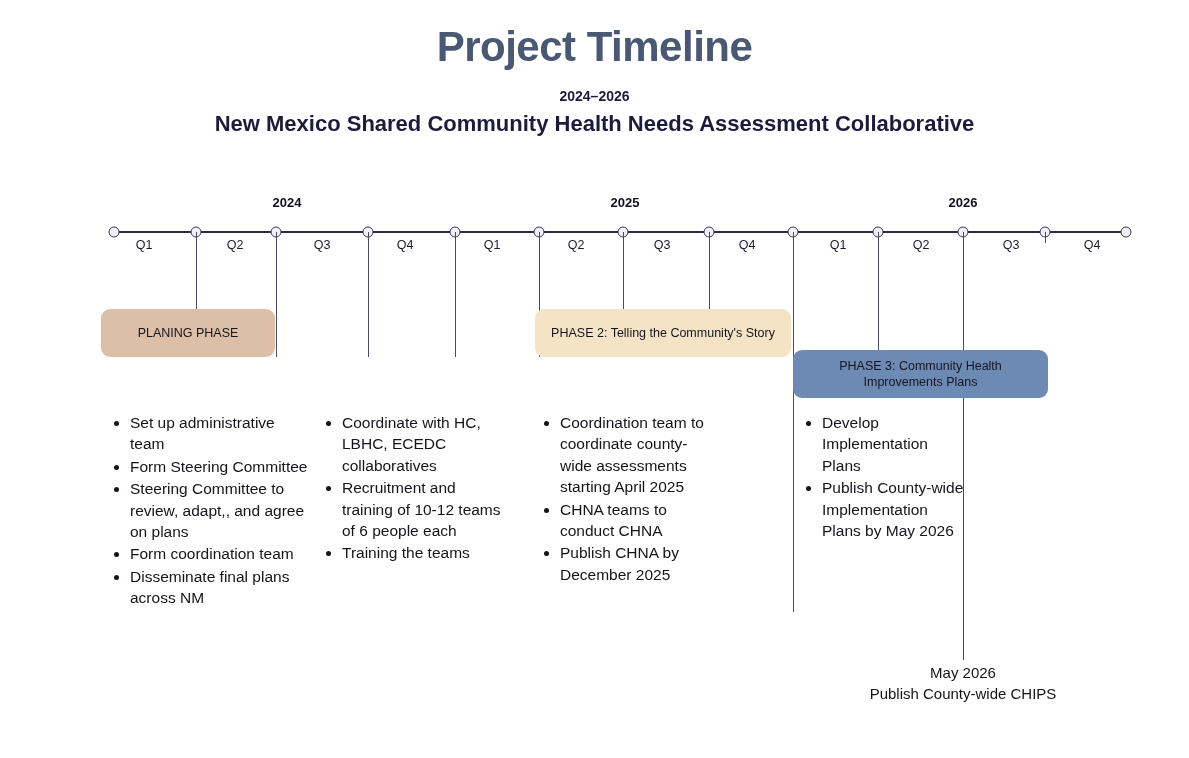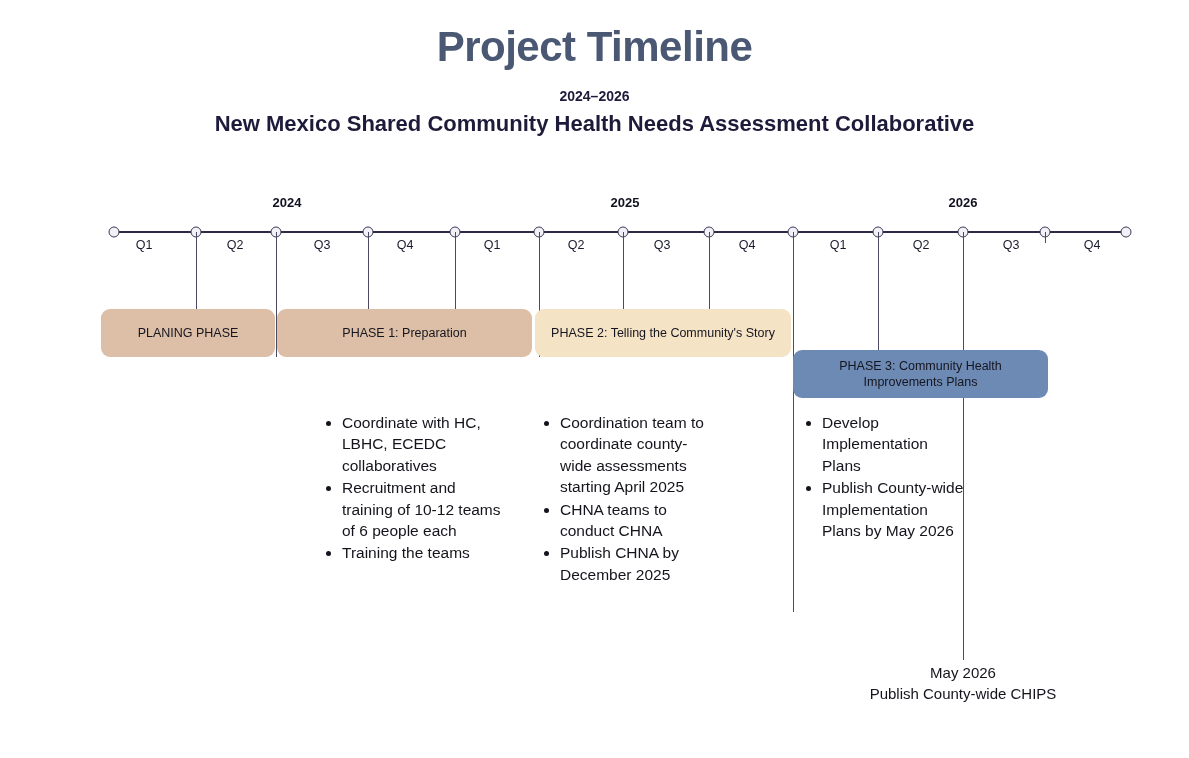--- a/index.html
+++ b/index.html
@@ -180,28 +180,34 @@
     <div class="vline" style="left: 539px; top: 232px; height: 125px;"></div>
     <div class="vline" style="left: 623px; top: 232px; height: 125px;"></div>
     <div class="vline" style="left: 709px; top: 232px; height: 125px;"></div>
     <div class="vline" style="left: 793px; top: 232px; height: 380px;"></div>
     <div class="vline" style="left: 878px; top: 232px; height: 166px;"></div>
     <div class="vline" style="left: 963px; top: 232px; height: 428px;"></div>
     <div class="vline" style="left: 1045px; top: 232px; height: 11px;"></div>
     <div class="phase-bar" style="left: 101px; top: 309px; width: 174px; height: 48px; background: rgb(221, 191, 167);">
       <span>PLANING PHASE</span>
     </div>
-    <div class="phase-bar" style="left: 277px; top: 309px; width: 255px; height: 48px; background: rgb(221, 191, 167);">
-      <span>PHASE 1: Preparation</span>
-    </div>
     <div class="phase-bar" style="left: 535px; top: 309px; width: 256px; height: 48px; background: rgb(245, 227, 198);">
       <span>PHASE 2: Telling the Community's Story</span>
     </div>
     <div class="phase-bar" style="left: 793px; top: 350px; width: 255px; height: 48px; background: rgb(109, 138, 180);">
       <span>PHASE 3: Community Health Improvements Plans</span>
+    </div>
+    <div class="bullet-col" style="left: 108px; top: 412px; width: 200px;">
+      <ul>
+        <li>Set up administrative team</li>
+        <li>Form Steering Committee</li>
+        <li>Steering Committee to review, adapt,, and agree on plans</li>
+        <li>Form coordination team</li>
+        <li>Disseminate final plans across NM</li>
+      </ul>
     </div>
     <div class="bullet-col" style="left: 320px; top: 412px; width: 190px;">
       <ul>
         <li>Coordinate with HC, LBHC, ECEDC collaboratives</li>
         <li>Recruitment and training of 10-12 teams of 6 people each</li>
         <li>Training the teams</li>
       </ul>
     </div>
     <div class="bullet-col" style="left: 538px; top: 412px; width: 180px;">
       <ul>

